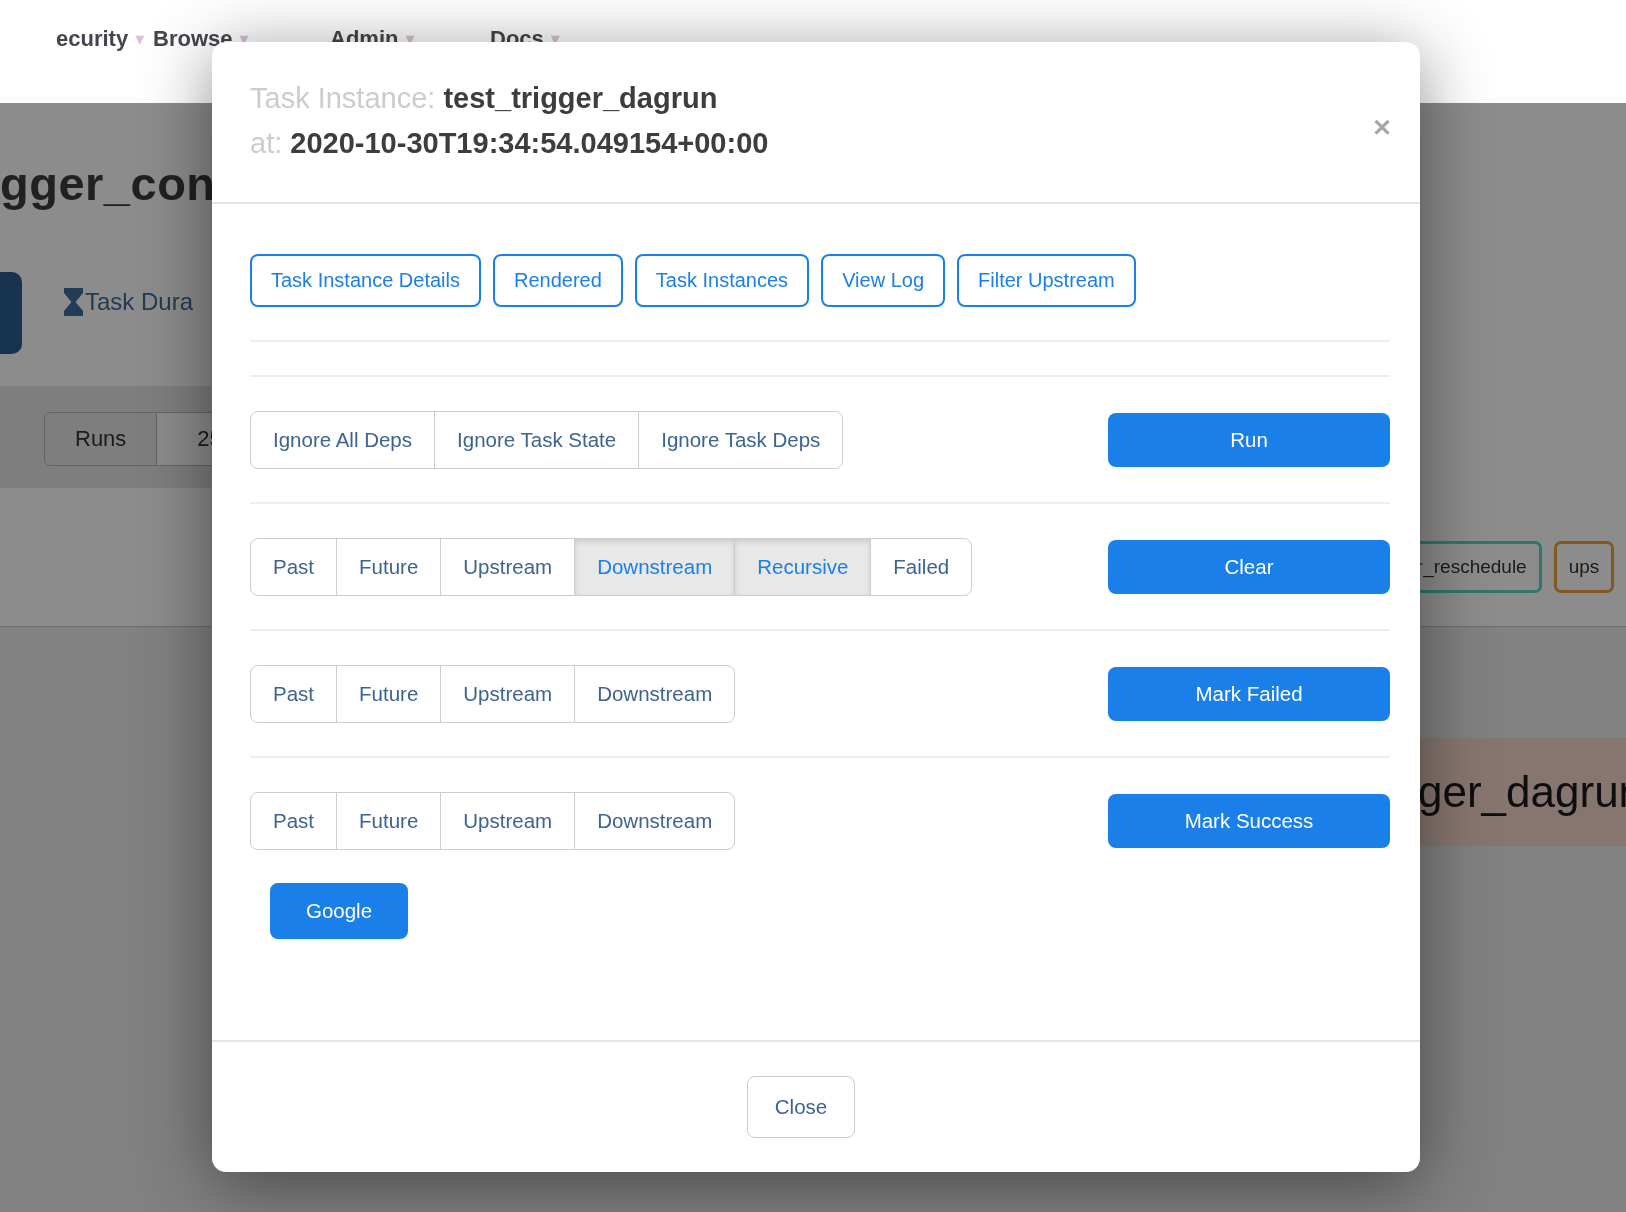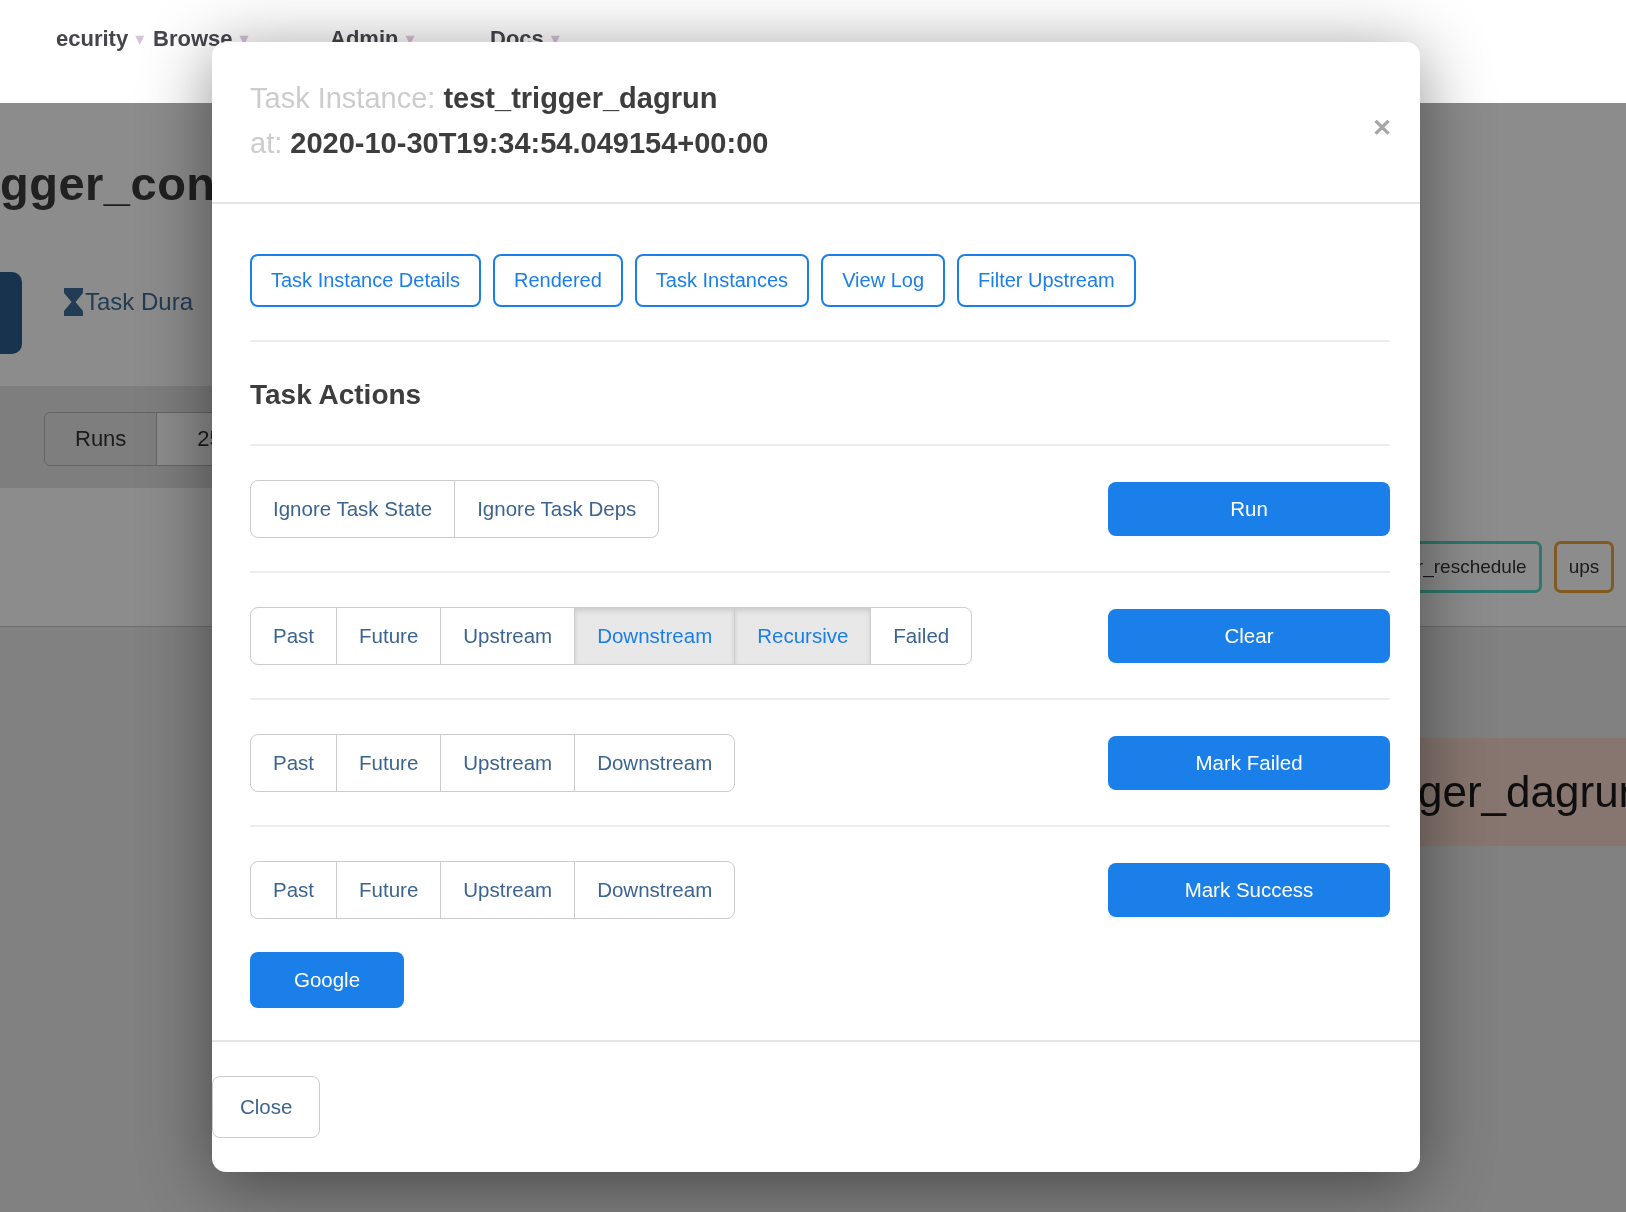--- a/index.html
+++ b/index.html
@@ -74,24 +74,24 @@
   .seg-btn{height:58px; padding:0 22px; background:#fff; border:1px solid var(--group-border);
     margin-left:-1px; color:var(--group-text); font-size:20.5px; cursor:pointer;
     font-family:inherit; white-space:nowrap;}
   .seg-btn:first-child{border-radius:8px 0 0 8px; margin-left:0;}
   .seg-btn:last-child{border-radius:0 8px 8px 0;}
   .seg-btn.active{background:var(--active-bg); color:var(--accent);
     box-shadow:inset 0 3px 5px rgba(0,0,0,.12);}
   .btn-solid{width:282px; height:54px; background:var(--accent); border:none;
     border-radius:8px; color:var(--accent-contrast); font-size:20.5px; cursor:pointer;
     font-family:inherit;}
-  .btn-google{margin-top:33px; width:154px; height:56px;}
+  .btn-google{margin-top:33px; width:138px; height:56px;margin-left:20px;}
   .modal-footer{position:absolute; left:0; bottom:0; width:100%; height:132px;
     border-top:2px solid var(--header-divider); display:flex; align-items:center;
-    justify-content:flex-start; padding-right:30px;}
+    justify-content:center; padding-right:30px;}
   .btn-close{height:62px; padding:0 27px; background:#fff; border:1px solid var(--close-border);
     border-radius:8px; color:var(--group-text); font-size:20.5px; cursor:pointer;
     font-family:inherit;}
 </style>
 </head>
 <body>
 
 <div class="stage">
 
   <div class="bg">
@@ -166,26 +166,26 @@
       <div class="detail-row" id="detail-row">
           <button class="btn-outline">Task Instance Details</button>
           <button class="btn-outline">Rendered</button>
           <button class="btn-outline">Task Instances</button>
           <button class="btn-outline">View Log</button>
           <button class="btn-outline">Filter Upstream</button>
         </div>
 
       <hr class="hr-inset">
 
-      <h2 class="section-heading">Task Actions</h2>
 
       <div id="action-rows">
           <hr class="hr-inset">
           <div class="action-row">
             <div class="btn-group">
+              <button class="seg-btn">Ignore All Deps</button>
               <button class="seg-btn">Ignore Task State</button>
               <button class="seg-btn">Ignore Task Deps</button>
             </div>
             <button class="btn-solid">Run</button>
           </div>
           <hr class="hr-inset">
           <div class="action-row">
             <div class="btn-group">
               <button class="seg-btn">Past</button>
               <button class="seg-btn">Future</button>

